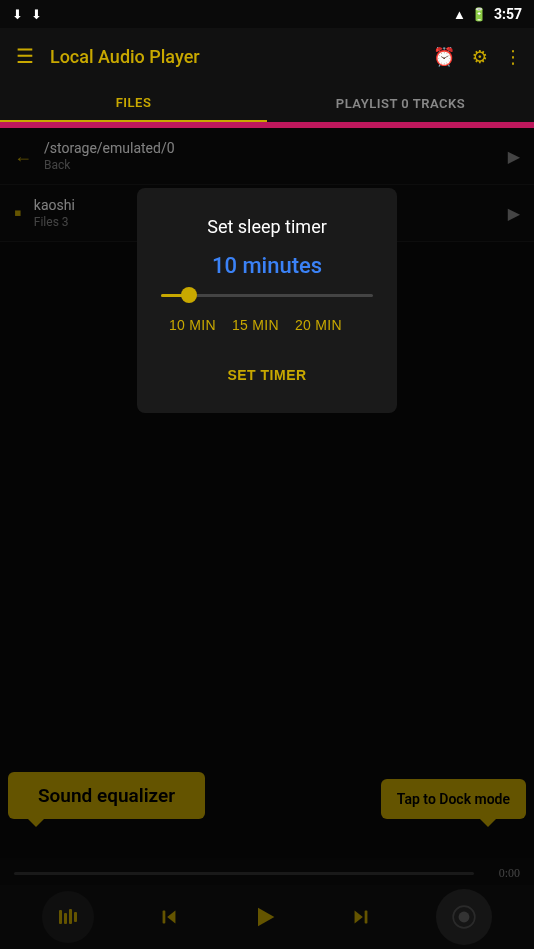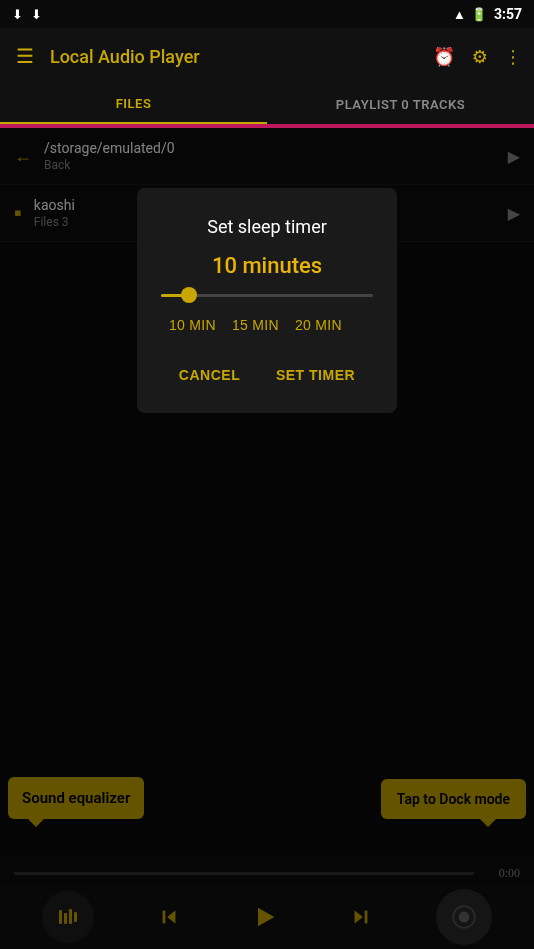--- a/index.html
+++ b/index.html
@@ -64,21 +64,21 @@
       color: #c8a800;
       font-size: 18px;
       cursor: pointer;
     }
 
     
     .tabs {
       height: 44px;
       background: #111111;
       display: flex;
-      border-bottom: 4px solid #be185d;
+      border-bottom: 6px solid #be185d;
     }
     .tab {
       flex: 1;
       display: flex;
       align-items: center;
       justify-content: center;
       font-size: 13px;
       font-weight: 600;
       letter-spacing: 0.5px;
       cursor: pointer;
@@ -151,21 +151,21 @@
       align-items: center;
       gap: 16px;
     }
     .modal-title {
       font-size: 18px;
       color: #ffffff;
       font-weight: 400;
     }
     .modal-minutes {
       font-size: 22px;
-      color: #eab308;
+      color: #3b82f6;
       font-weight: 500;
     }
     .slider-container {
       width: 100%;
       position: relative;
     }
     .slider-track {
       width: 100%;
       height: 3px;
       background: #444;
@@ -262,23 +262,23 @@
       border-top: 8px solid #c8a800;
     }
 
     
     .equalizer-tooltip {
       position: absolute;
       bottom: 130px;
       left: 8px;
       background: #c8a800;
       color: #000;
-      font-size: 15px;
+      font-size: 19px;
       font-weight: 600;
-      padding: 12px 14px;
+      padding: 12px 30px;
       border-radius: 6px;
       z-index: 5;
     }
     .equalizer-tooltip::after {
       content: '';
       position: absolute;
       bottom: -8px;
       left: 20px;
       border-left: 8px solid transparent;
       border-right: 8px solid transparent;
@@ -419,21 +419,20 @@
 
     <div class="time-buttons">
       <div class="time-row">
         <button class="time-btn">10 MIN</button>
         <button class="time-btn">15 MIN</button>
         <button class="time-btn">20 MIN</button>
       </div>
     </div>
 
     <div class="modal-actions">
-      <button class="modal-btn">CANCEL</button>
       <button class="modal-btn">SET TIMER</button>
     </div>
   </div>
 </div>
 
 <div class="dock-tooltip">
   <span>Tap to Dock mode</span>
 </div>
 
 <div class="equalizer-tooltip">

